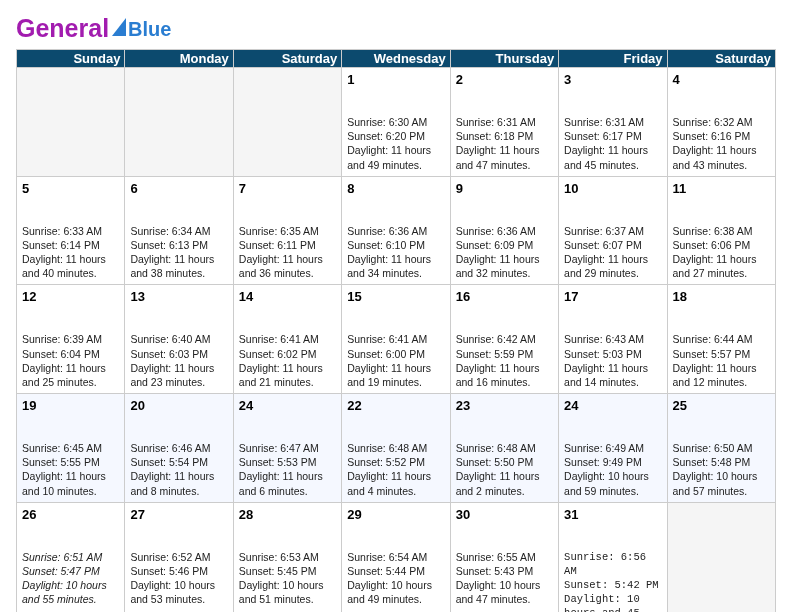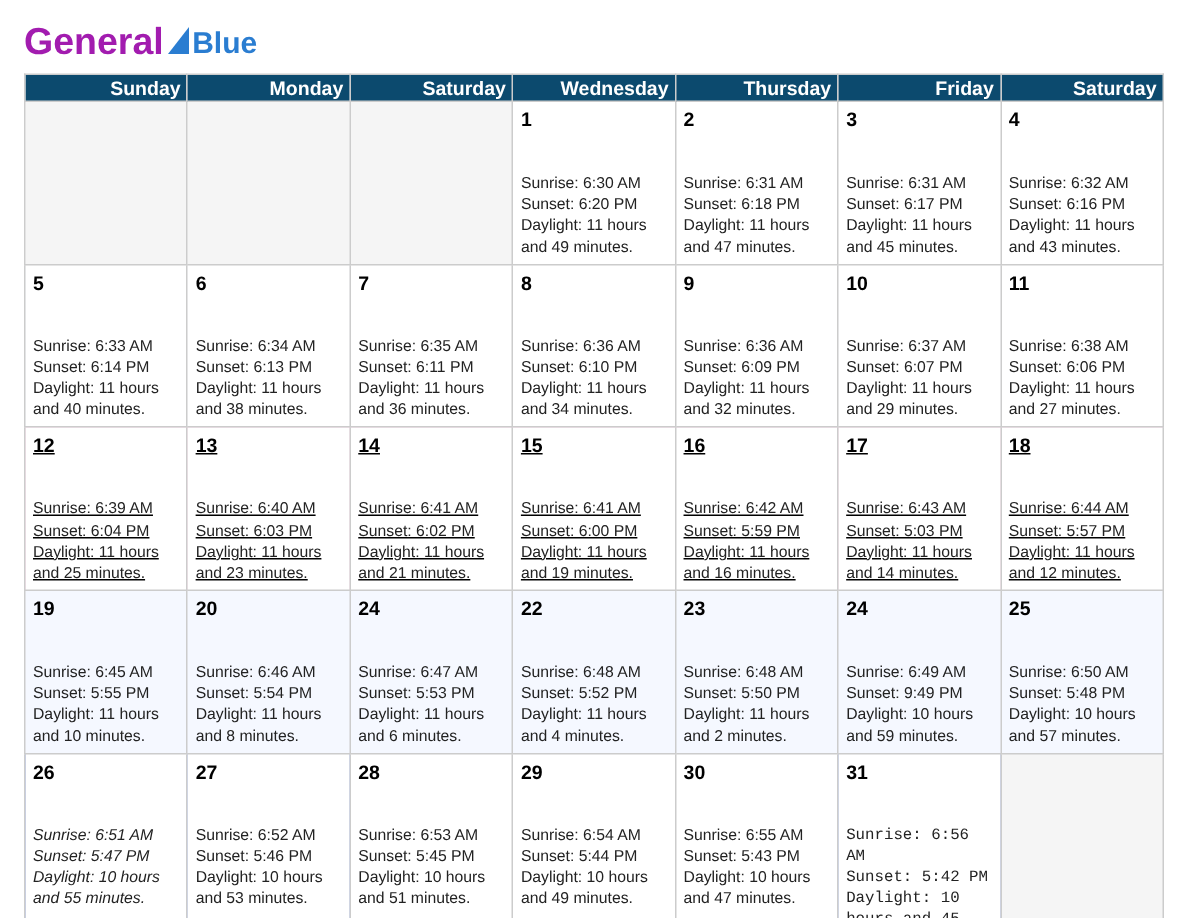--- a/index.html
+++ b/index.html
@@ -175,21 +175,21 @@
 Sunset: 6:07 PM
 Daylight: 11 hours and 29 minutes.</div>
         </td>
         <td>
           <span class="day-number">11</span>
           <div class="day-info" style="white-space: pre-line;">Sunrise: 6:38 AM
 Sunset: 6:06 PM
 Daylight: 11 hours and 27 minutes.</div>
         </td>
       </tr>
-      <tr style="background: #f9a8d4; text-decoration: underline;">
+      <tr style="background: #0ea5e9;">
         <td>
           <span class="day-number">12</span>
           <div class="day-info" style="white-space: pre-line;">Sunrise: 6:39 AM
 Sunset: 6:04 PM
 Daylight: 11 hours and 25 minutes.</div>
         </td>
         <td>
           <span class="day-number">13</span>
           <div class="day-info" style="white-space: pre-line;">Sunrise: 6:40 AM
 Sunset: 6:03 PM

